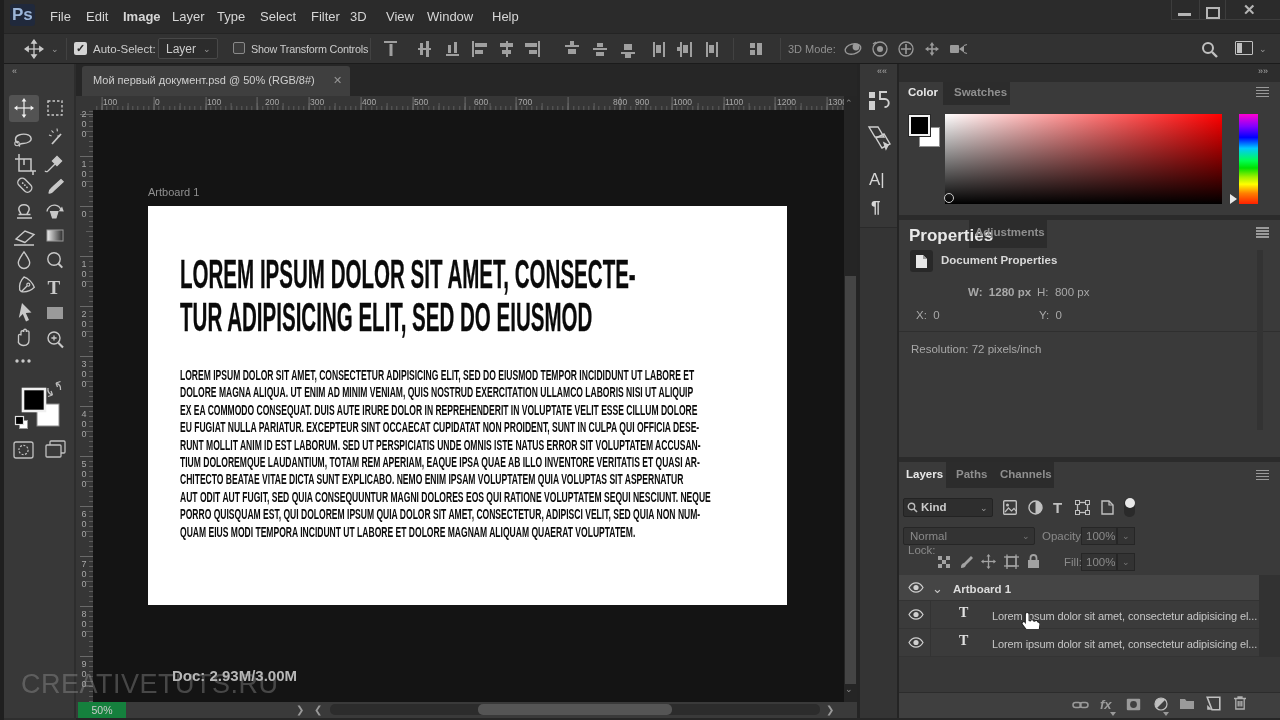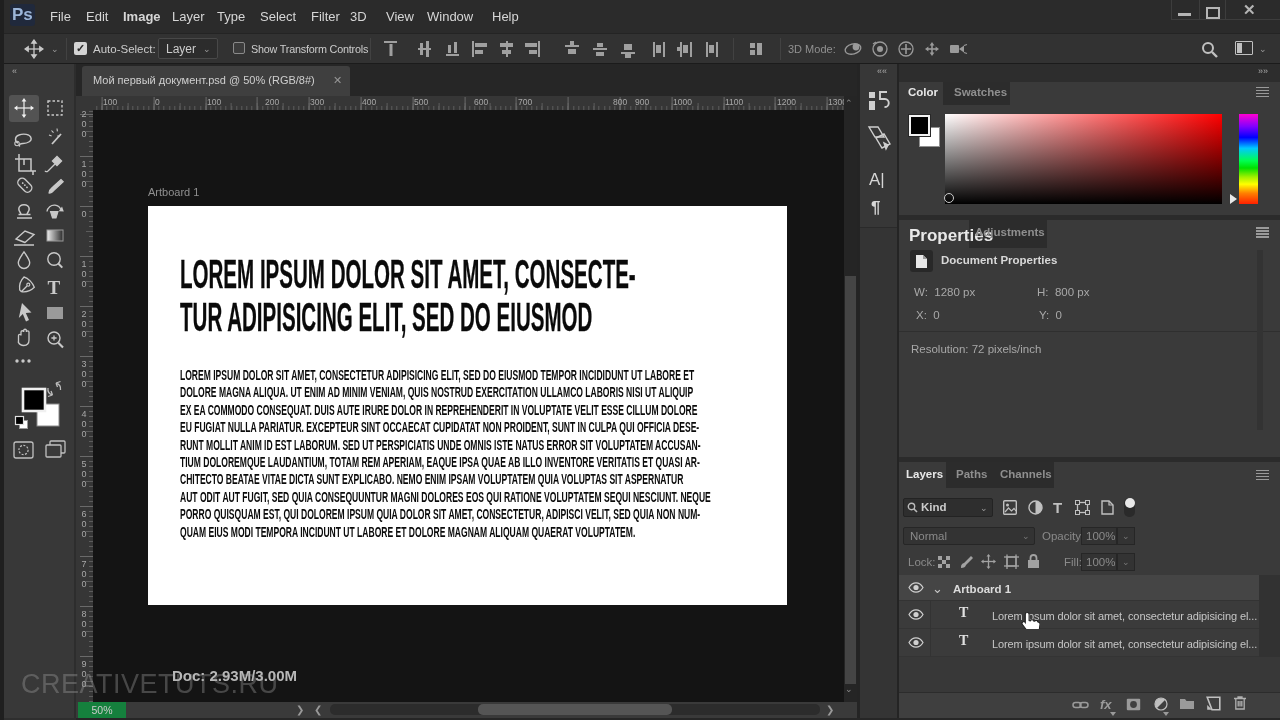--- a/index.html
+++ b/index.html
@@ -352,21 +352,21 @@
 <span class="abs" style="left:909px;top:226px;font-size:17px;font-weight:bold;color:#e8e8e8;">Properties</span>
 <span class="abs" style="left:975px;top:226px;font-size:11.5px;font-weight:bold;color:#8f8f8f;">Adjustments</span>
 <div class="abs" style="left:1256px;top:227px;width:13px;height:11px;background:repeating-linear-gradient(to bottom,#9a9a9a 0 1.5px,rgba(0,0,0,0) 1.5px 3px);"></div>
 <div class="abs" style="left:899px;top:248px;width:381px;height:209px;background:#3a3a3a;"></div>
 <div class="abs" style="left:910px;top:250px;width:23px;height:22px;background:#282828;border-radius:3px;"></div>
 <svg class="abs" style="left:915px;top:254px;" width="13" height="15" viewBox="0 0 13 15">
         <path d="M1 1h7l4 4v9H1z" fill="#e8e8e8"></path>
         <path d="M8 1l4 4H8z" fill="#9a9a9a"></path>
       </svg>
 <span class="abs" style="left:941px;top:254px;font-size:11.5px;font-weight:bold;color:#d8d8d8;">Document Properties</span>
-<span class="abs" style="left:914px;top:286px;font-size:11.5px;color:#a8a8a8;">W:&nbsp; 1280 px</span>
+<span class="abs" style="left:968px;top:286px;font-size:11.5px;color:#a8a8a8;font-weight:bold;">W:&nbsp; 1280 px</span>
 <span class="abs" style="left:1037px;top:286px;font-size:11.5px;color:#a8a8a8;">H:&nbsp; 800 px</span>
 <span class="abs" style="left:916px;top:309px;font-size:11.5px;color:#a8a8a8;">X:&nbsp; 0</span>
 <span class="abs" style="left:1039px;top:309px;font-size:11.5px;color:#a8a8a8;">Y:&nbsp; 0</span>
 <div class="abs" style="left:899px;top:331px;width:381px;height:1px;background:#2f2f2f;"></div>
 <span class="abs" style="left:911px;top:343px;font-size:11.5px;color:#a8a8a8;">Resolution: 72 pixels/inch</span>
 <div class="abs" style="left:1257px;top:250px;width:6px;height:180px;background:#333333;"></div>
 
 <div class="abs" style="left:899px;top:457px;width:381px;height:5px;background:#2b2b2b;"></div>
 <div class="abs" style="left:899px;top:462px;width:381px;height:26px;background:#3a3a3a;"></div>
 <div class="abs" style="left:946px;top:462px;width:108px;height:26px;background:#2c2c2c;"></div>
@@ -409,21 +409,21 @@
 
 <div class="abs" style="left:903px;top:527px;width:132px;height:18px;background:#333333;border:1px solid #262626;border-radius:2px;box-sizing:border-box;"></div>
 <span class="abs" style="left:910px;top:530px;font-size:11.5px;color:#8a8a8a;">Normal</span>
 <div class="abs" style="left:1022px;top:531px;color:#787878;font-size:9px;">⌄</div>
 <span class="abs" style="left:1042px;top:530px;font-size:11.5px;color:#8a8a8a;">Opacity:</span>
 <div class="abs" style="left:1081px;top:527px;width:36px;height:18px;background:#333333;border:1px solid #262626;box-sizing:border-box;"></div>
 <span class="abs" style="left:1086px;top:530px;font-size:11.5px;color:#8a8a8a;">100%</span>
 <div class="abs" style="left:1117px;top:527px;width:18px;height:18px;background:#333333;border:1px solid #262626;box-sizing:border-box;"></div>
 <div class="abs" style="left:1122px;top:531px;color:#787878;font-size:9px;">⌄</div>
 
-<span class="abs" style="left:908px;top:556px;font-size:11.5px;color:#8a8a8a;text-align:right;">Lock:</span>
+<span class="abs" style="left:908px;top:544px;font-size:11.5px;color:#8a8a8a;text-align:right;">Lock:</span>
 <svg class="abs" style="left:937px;top:555px;" width="14" height="14" viewBox="0 0 14 14">
         <g fill="#a2a2a2">
           <rect x="1" y="1" width="4" height="4"></rect>
           <rect x="9" y="1" width="4" height="4"></rect>
           <rect x="5" y="5" width="4" height="4"></rect>
           <rect x="1" y="9" width="4" height="4"></rect>
           <rect x="9" y="9" width="4" height="4"></rect>
         </g>
       </svg>
 <svg class="abs" style="left:959px;top:554px;" width="15" height="15" viewBox="0 0 15 15">

